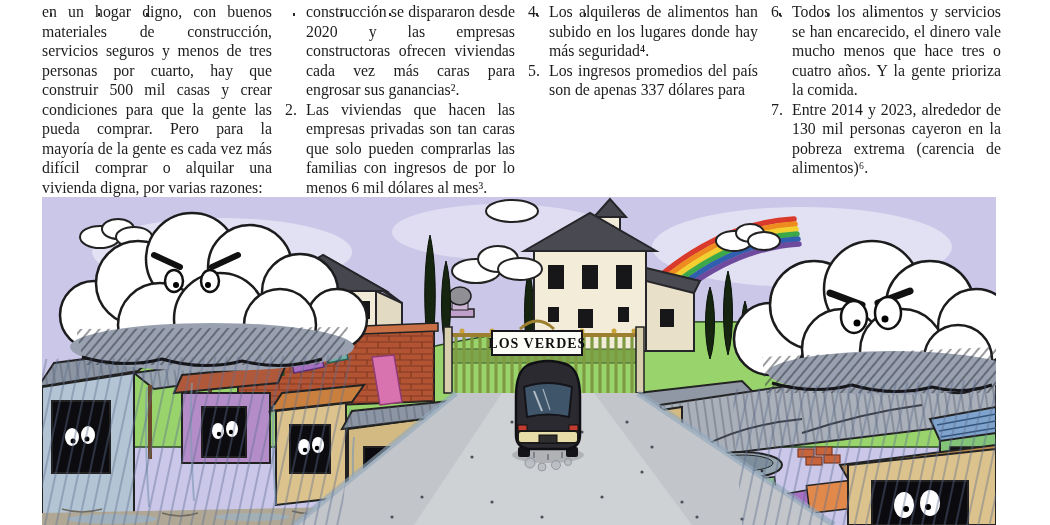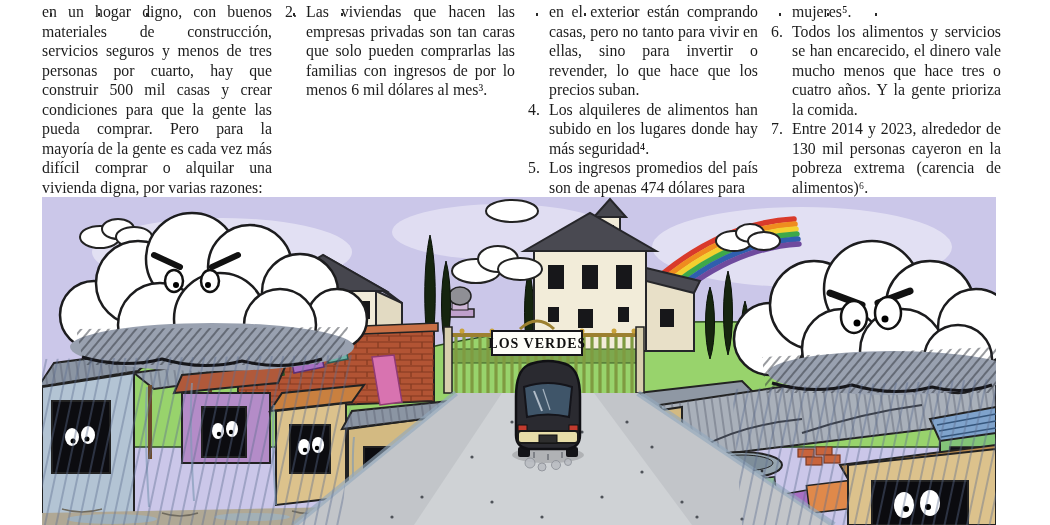--- a/index.html
+++ b/index.html
@@ -31,46 +31,42 @@
   <div class="columns">
     <div class="column">
       <span class="frag"><i></i><i></i><i></i></span>
     <div class="item flush">
           <span class="num"></span>
           <span class="txt">en un hogar digno, con buenos materiales de construcción, servicios seguros y menos de tres personas por cuarto, hay que construir 500 mil casas y crear condiciones para que la gente las pueda comprar. Pero para la mayoría de la gente es cada vez más difícil comprar o alquilar una vivienda digna, por varias razones:</span>
         </div>
       </div>
     <div class="column">
       <span class="frag"><i></i><i></i><i></i></span>
+    <div class="item">
+          <span class="num"></span>
+          <span class="txt">construcción se dispararon desde 2020 y las empresas constructoras ofrecen viviendas cada vez más caras para engrosar sus ganancias².</span>
+        </div>
         <div class="item">
           <span class="num">2.</span>
           <span class="txt">Las viviendas que hacen las empresas privadas son tan caras que solo pueden comprarlas las familias con ingresos de por lo menos 6 mil dólares al mes³.</span>
         </div>
       </div>
     <div class="column">
       <span class="frag"><i></i><i></i><i></i></span>
-    <div class="item">
-          <span class="num"></span>
-          <span class="txt">en el exterior están comprando casas, pero no tanto para vivir en ellas, sino para invertir o revender, lo que hace que los precios suban.</span>
-        </div>
         <div class="item">
           <span class="num">4.</span>
           <span class="txt">Los alquileres de alimentos han subido en los lugares donde hay más seguridad⁴.</span>
         </div>
         <div class="item">
           <span class="num">5.</span>
-          <span class="txt">Los ingresos promedios del país son de apenas 474 dólares para</span>
+          <span class="txt">Los ingresos promedios del país son de apenas 337 dólares para</span>
         </div>
       </div>
     <div class="column">
       <span class="frag"><i></i><i></i><i></i></span>
-    <div class="item">
-          <span class="num"></span>
-          <span class="txt">mujeres⁵.</span>
-        </div>
         <div class="item">
           <span class="num">6.</span>
           <span class="txt">Todos los alimentos y servicios se han encarecido, el dinero vale mucho menos que hace tres o cuatro años. Y la gente prioriza la comida.</span>
         </div>
         <div class="item">
           <span class="num">7.</span>
           <span class="txt">Entre 2014 y 2023, alrededor de 130 mil personas cayeron en la pobreza extrema (carencia de alimentos)⁶.</span>
         </div>
       </div>
   </div>

